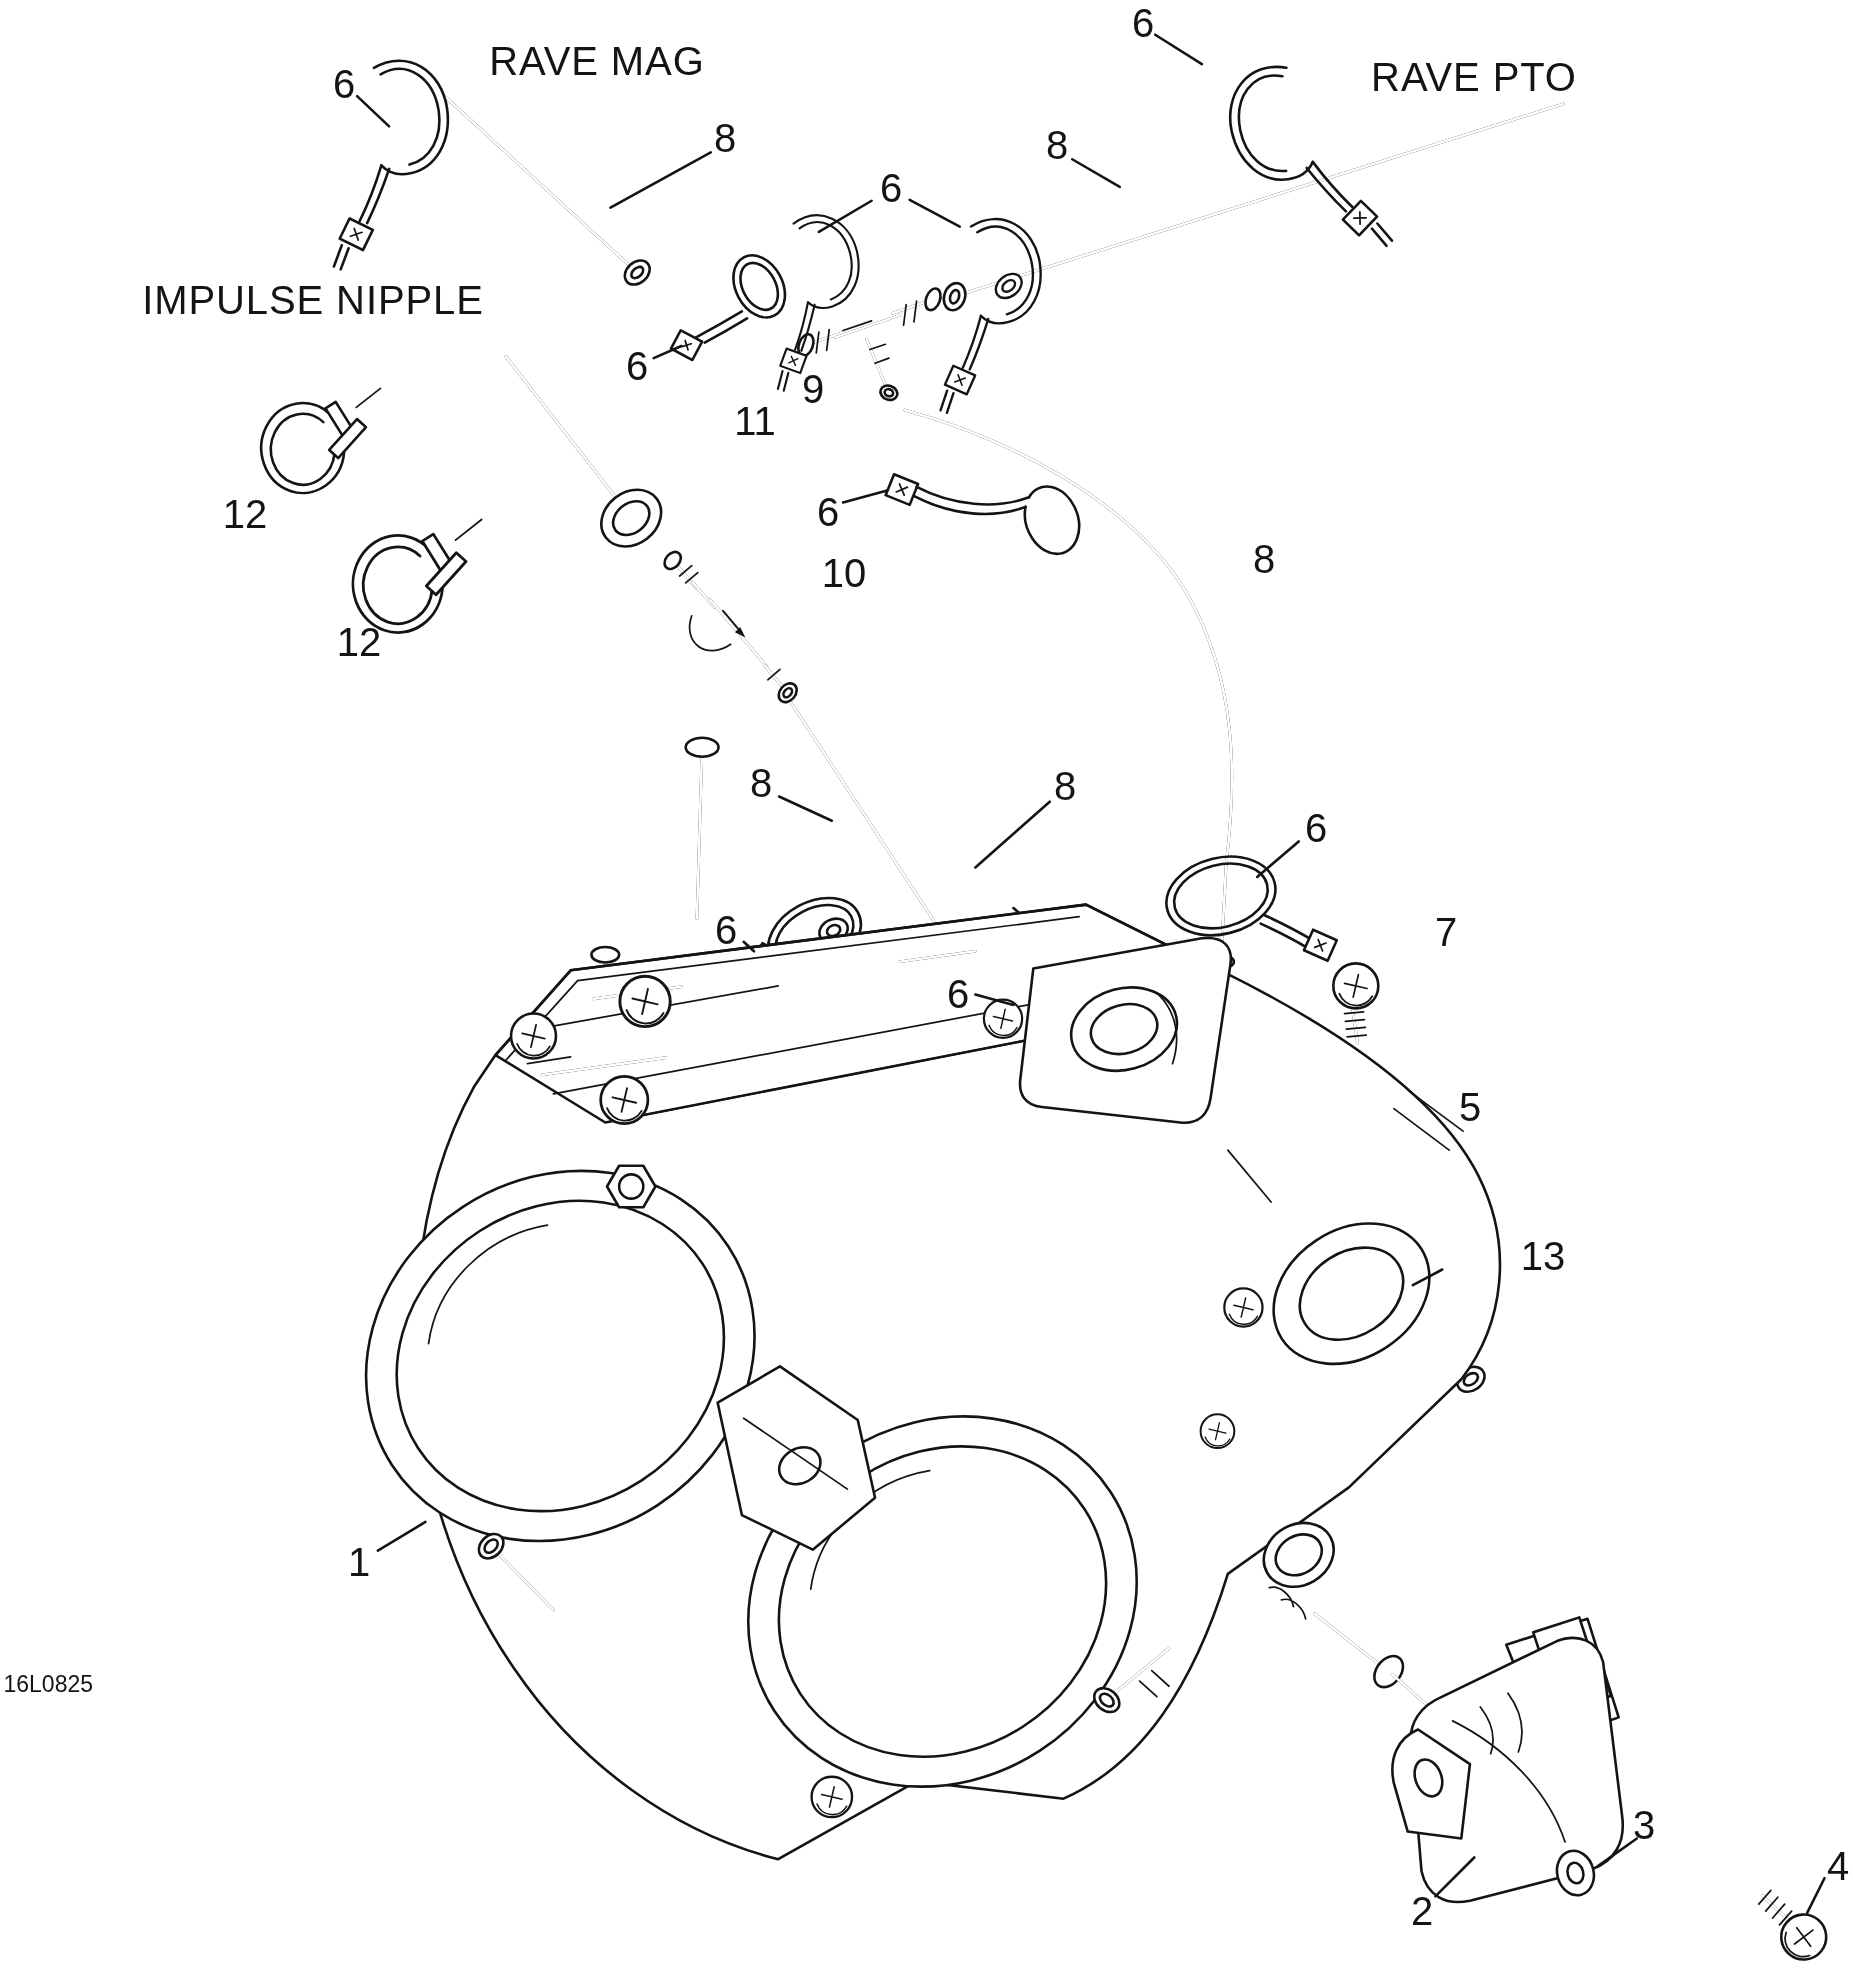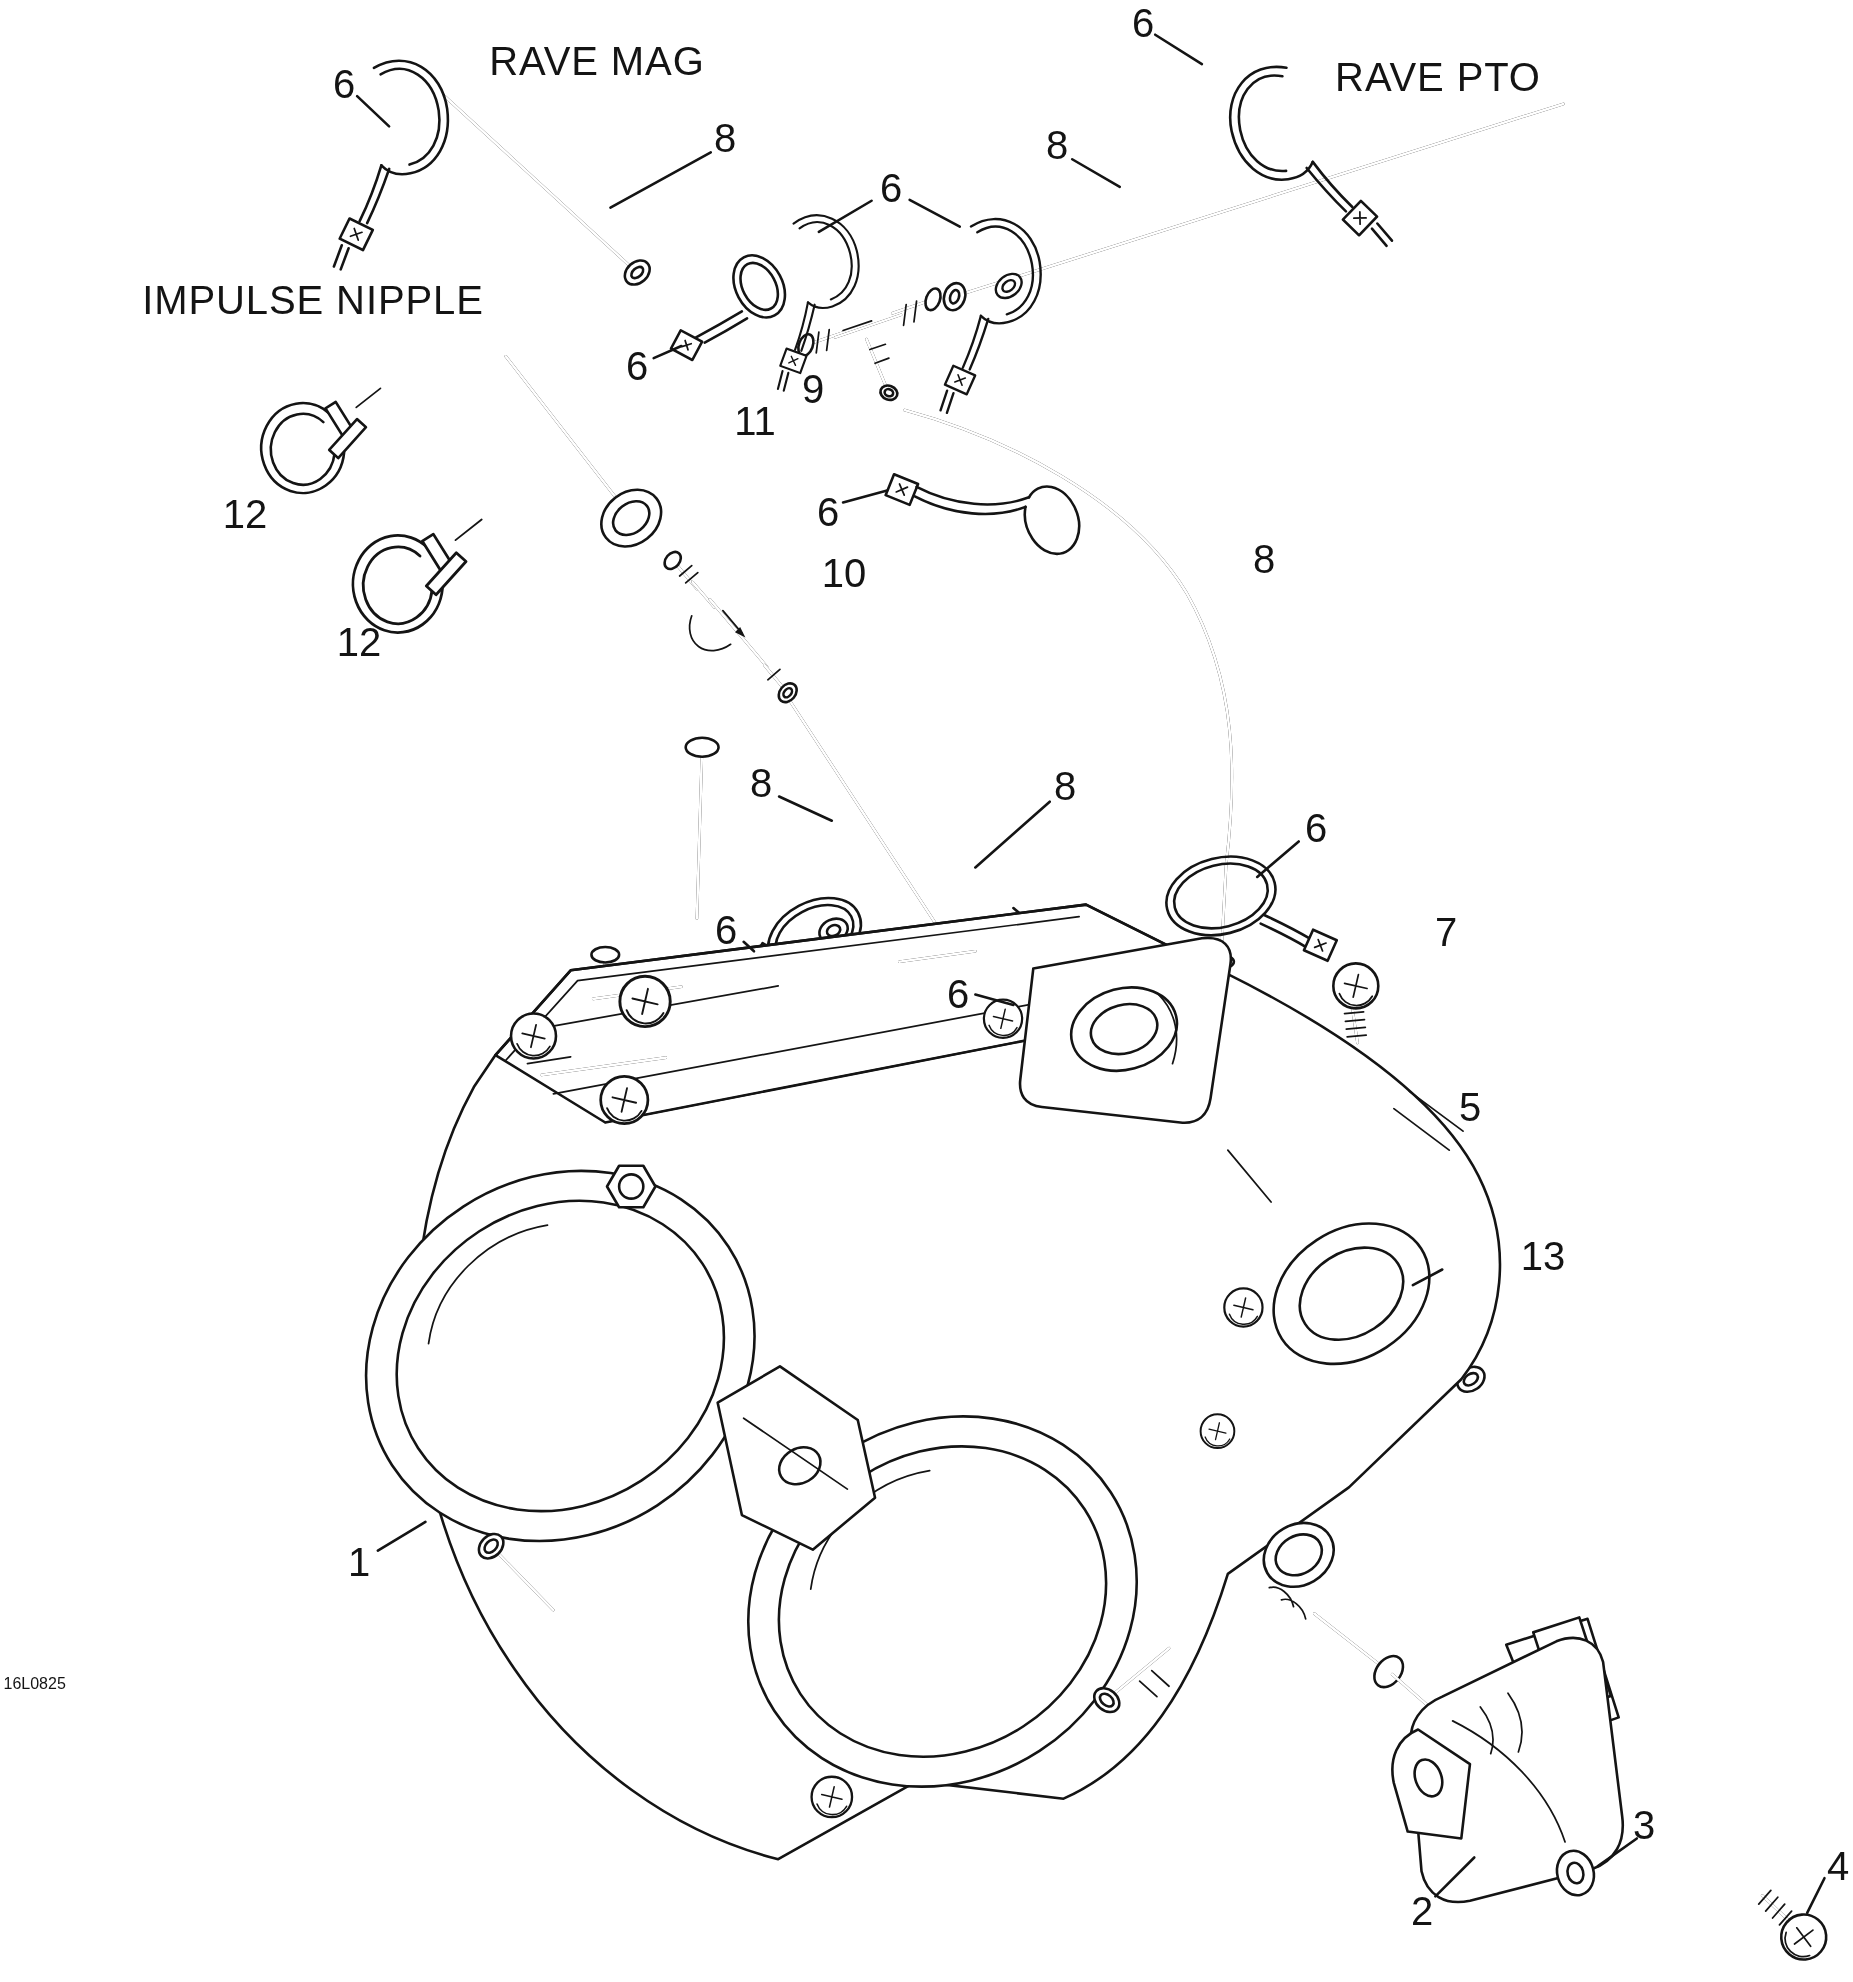--- a/index.html
+++ b/index.html
@@ -9,21 +9,21 @@
   }
   .stage svg{position:absolute;left:0;top:0;}
   svg *{stroke:#141414;stroke-width:3;fill:none;stroke-linecap:round;stroke-linejoin:round;}
   svg .wt{stroke:#fff;}            
   svg .fw{fill:#fff;}              
   svg .thin{stroke-width:2;}
   svg .ink{fill:#141414;stroke:none;}
   .lbl{position:absolute;transform:translate(-50%,-50%);white-space:nowrap;
        font-size:40px;letter-spacing:0.9px;color:#141414;}
   .num{position:absolute;transform:translate(-50%,-50%);font-size:40px;color:#141414;}
-  .code{position:absolute;font-size:16px;transform:translate(0,-50%);}
+  .code{position:absolute;font-size:23px;transform:translate(0,-50%);}
 </style>
 </head>
 <body>
 
 <div class="stage">
 
 <svg width="1853" height="1983" viewBox="0 0 2143 2293">
 
   <defs>
 
@@ -375,21 +375,21 @@
     <path d="M 1128 1150 L 1172 1162"></path>
     <path d="M 1668 1468 L 1634 1486"></path>
     <path d="M 437 1793 L 492 1760"></path>
     <path d="M 1660 2193 L 1705 2148"></path>
     <path d="M 1893 2126 L 1848 2158"></path>
     <path d="M 2110 2172 L 2090 2212"></path>
   </g>
 </svg>
 
   <div class="lbl" style="left:597px;top:61px">RAVE MAG</div>
-  <div class="lbl" style="left:1438px;top:77px">RAVE PTO</div>
+  <div class="lbl" style="left:1474px;top:77px">RAVE PTO</div>
   <div class="lbl" style="left:313px;top:300px">IMPULSE NIPPLE</div>
   <div class="code" style="left:3.5px;top:1684px">16L0825</div>
 
   <div id="callouts">
       <div class="num" style="left: 344px; top: 84px;">6</div>
       <div class="num" style="left: 725px; top: 138px;">8</div>
       <div class="num" style="left: 1143px; top: 22.5px;">6</div>
       <div class="num" style="left: 1057px; top: 145px;">8</div>
       <div class="num" style="left: 891px; top: 188px;">6</div>
       <div class="num" style="left: 637px; top: 366px;">6</div>

